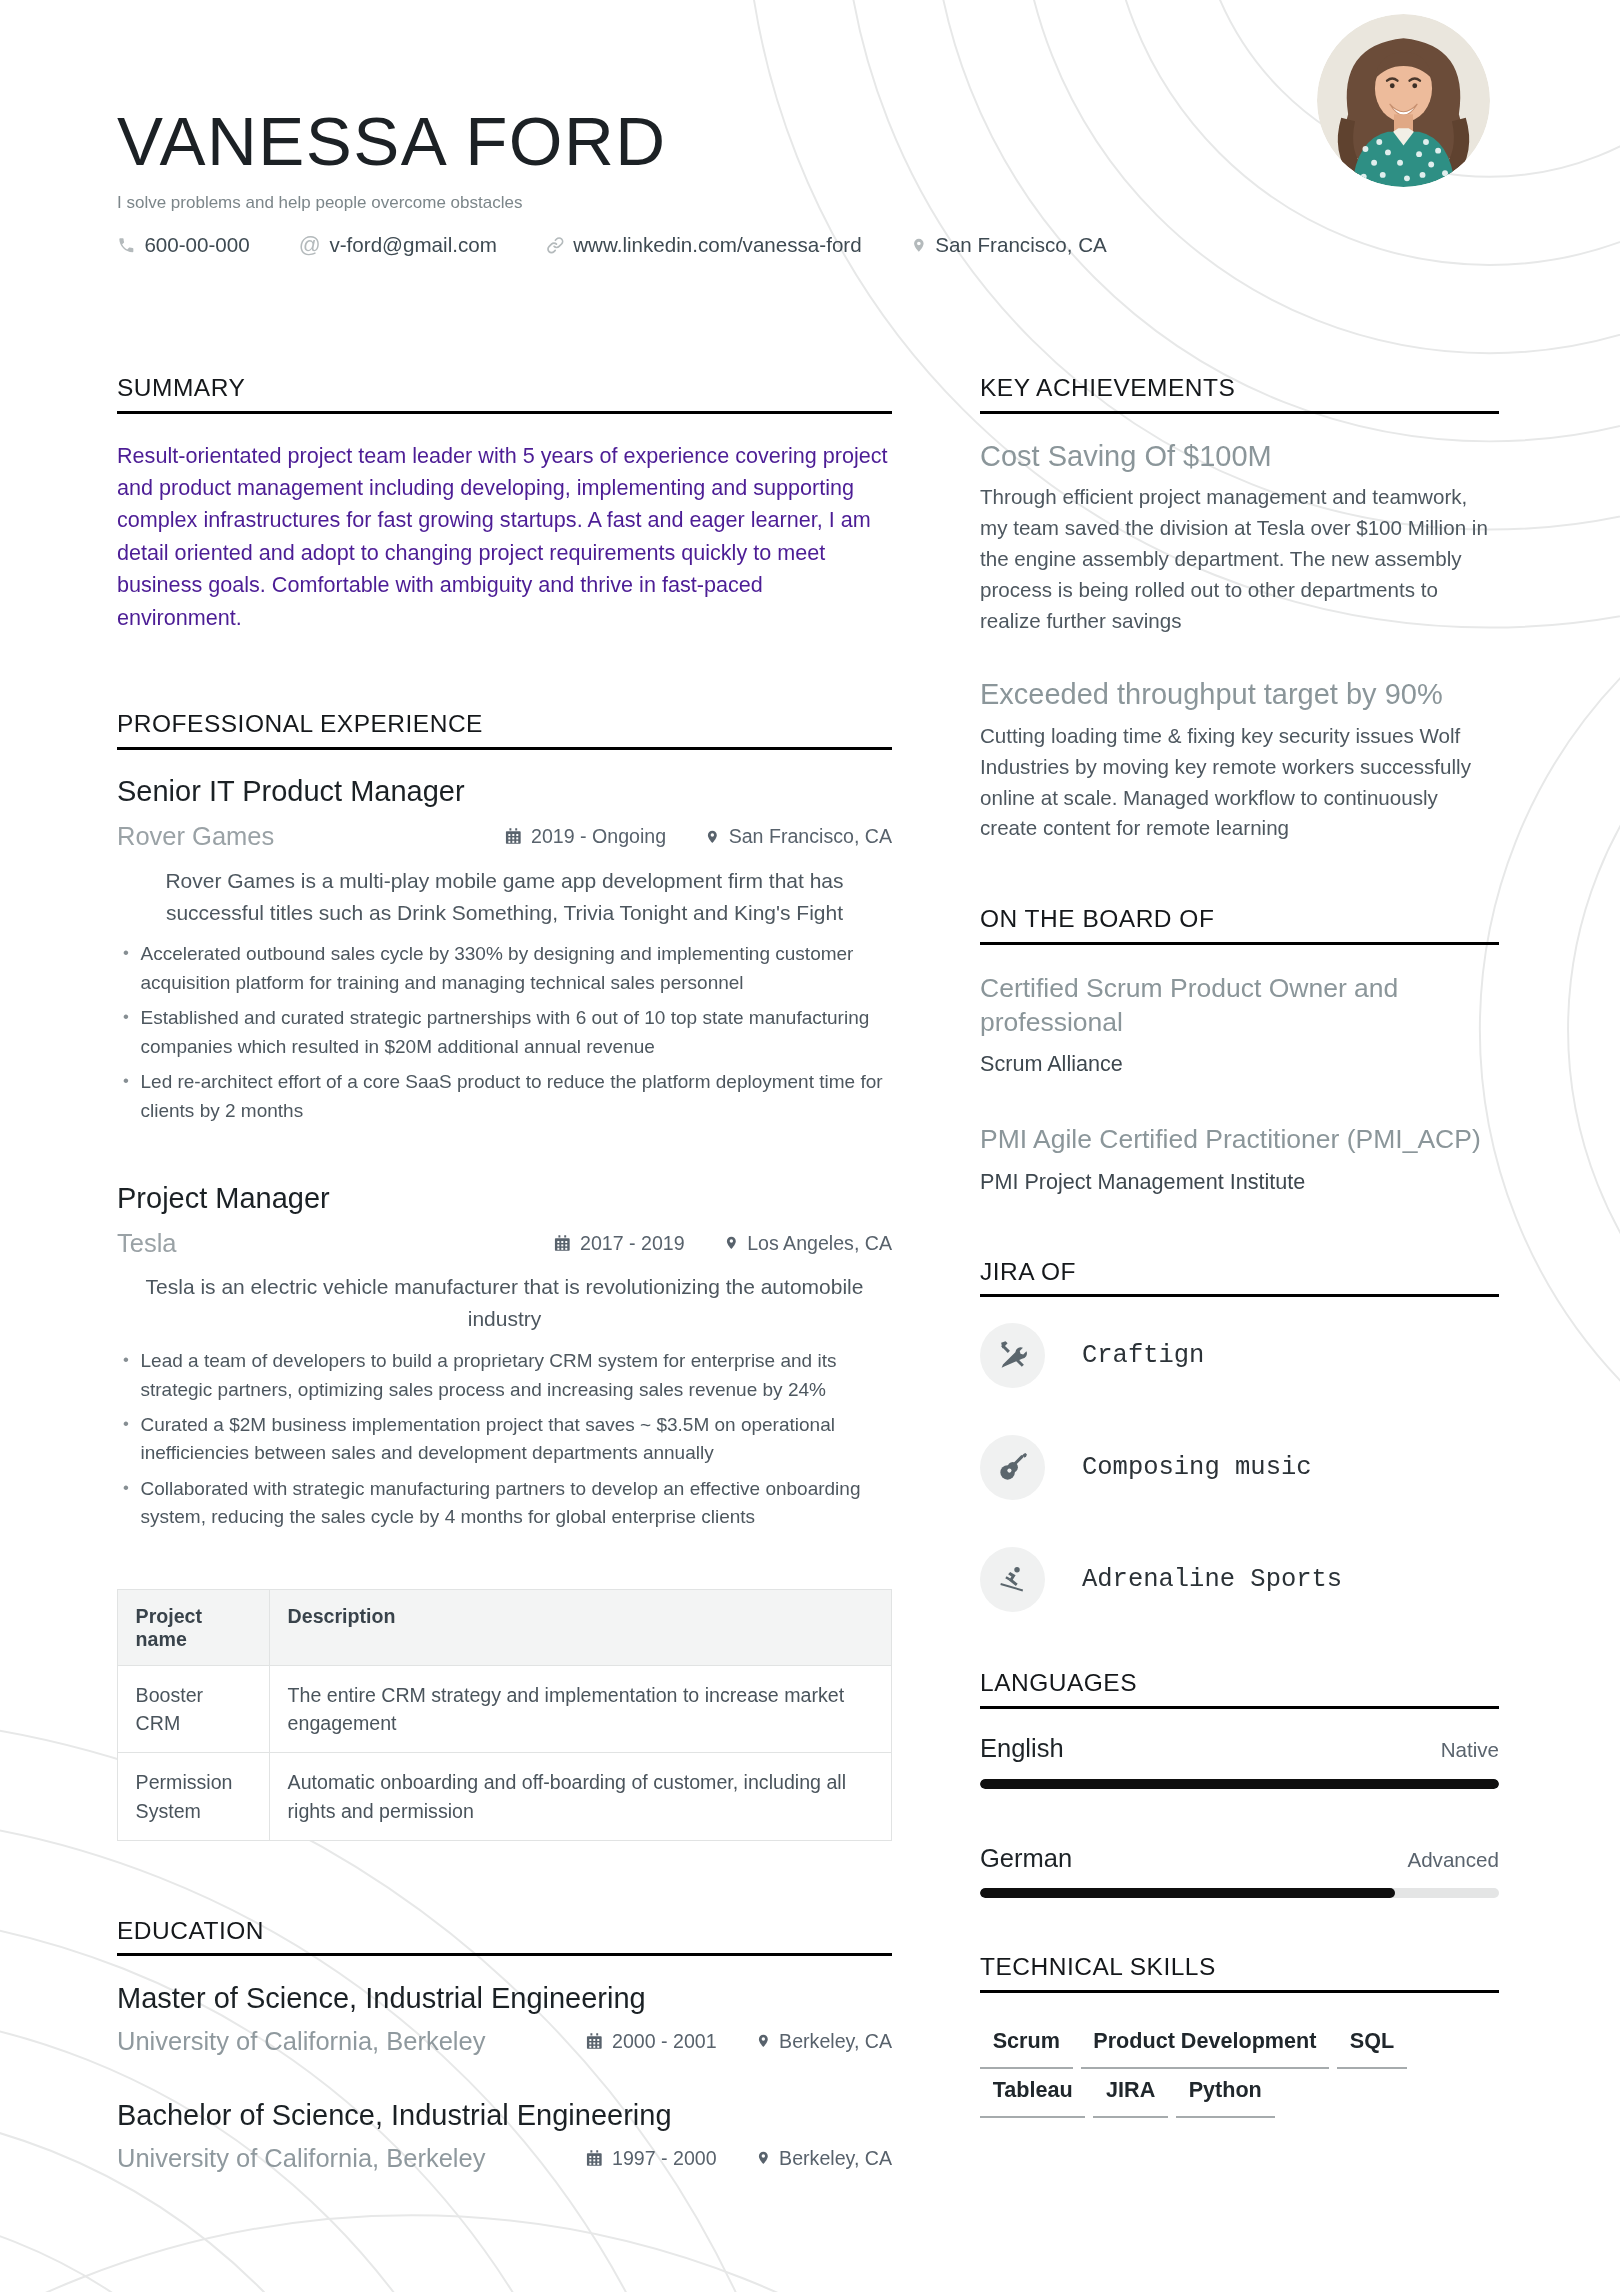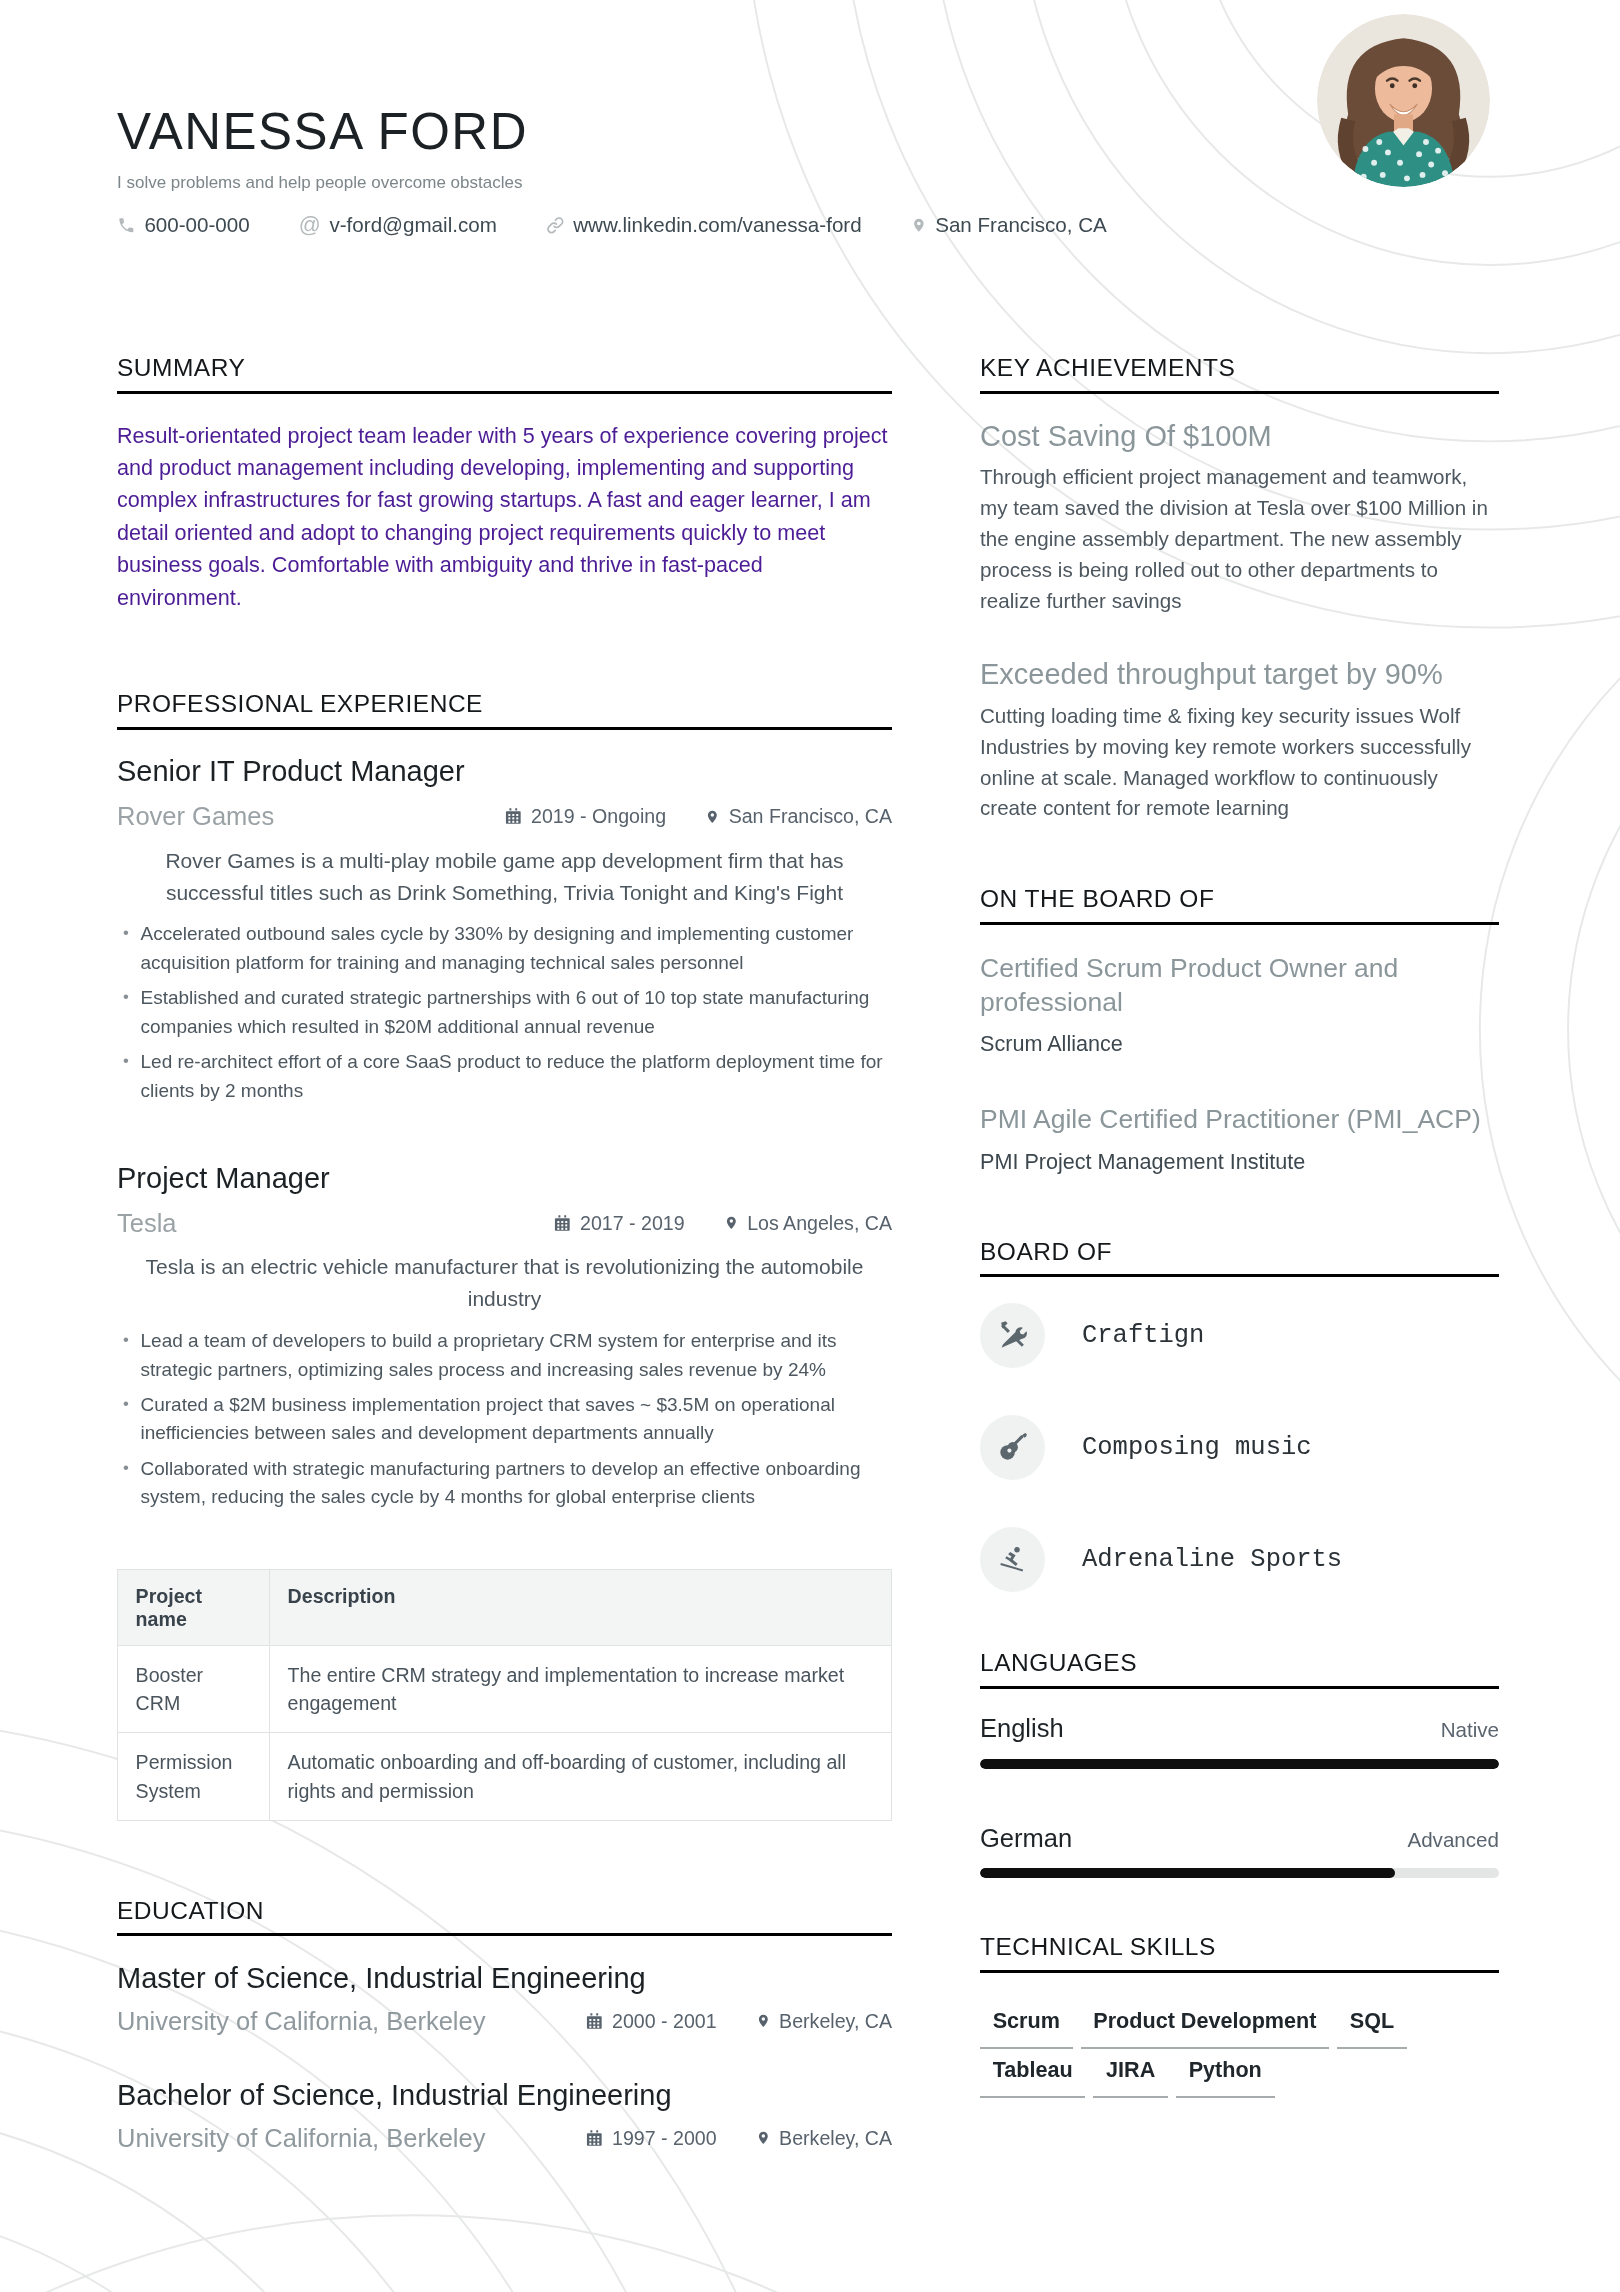--- a/index.html
+++ b/index.html
@@ -4,21 +4,21 @@
 <style>
   * { margin:0; padding:0; box-sizing:border-box; }
   html,body { background:#ffffff; }
   body { font-family:"Liberation Sans","DejaVu Sans",sans-serif; }
   .page { position:relative; width:1620px; height:2293px; background:#fff; overflow:hidden; }
   .bg-contours { position:absolute; inset:0; z-index:0; pointer-events:none; }
   .content { position:relative; z-index:1; }
 
   
   .header { padding:102px 121px 0 117px; position:relative; }
-  .name { font-size:51px; font-weight:300; letter-spacing:1.5px; color:#1c2125; }
+  .name { font-size:69px; font-weight:300; letter-spacing:1.5px; color:#1c2125; }
   .tagline { margin-top:11.8px; font-size:17px; color:#7c868a; font-weight:300; }
   .contact-row { margin-top:19.6px; display:flex; align-items:center; gap:49px; }
   .contact-item { display:flex; align-items:center; gap:8.8px; font-size:20.6px; color:#3e4a52; }
   .contact-item .cicon { color:#b4babc; display:flex; align-items:center; }
   .at-glyph { font-size:21.6px; color:#b4babc; }
   .avatar { position:absolute; left:1317px; top:13.7px; width:173px; height:173px; border-radius:50%; overflow:hidden; }
 
   
   .columns { display:flex; gap:88px; padding:0 121px 0 117px; margin-top:116px; }
   .col-left { flex:0 0 775px; max-width:775px; }
@@ -388,21 +388,21 @@
             <div class="board-role">Certified Scrum Product Owner and professional</div>
             <div class="board-org">Scrum Alliance</div>
           </div>
           <div class="board-item">
             <div class="board-role">PMI Agile Certified Practitioner (PMI_ACP)</div>
             <div class="board-org">PMI Project Management Institute</div>
           </div>
         </div>
 
         <div class="section" style="margin-bottom:57px;">
-          <div class="section-title">BOARD OF</div>
+          <div class="section-title">JIRA OF</div>
 
           <div class="proud-item">
             <div class="proud-circle">
               <svg width="31" height="31" viewBox="0 0 24 24" fill="currentColor">
                 <path d="M4.8 3.2 3.2 4.8l5.2 5.2 1.6-1.6z"></path>
                 <path d="M3.2 2.2 6.6 1l1.6 1.6-2.4 2.4L4.2 6.6z"></path>
                 <path d="M20.8 19.2l-1.6 1.6-6.0-6.0 1.6-1.6z"></path>
                 <path d="M19.4 14.6a4.2 4.2 0 0 0 3.4-5.9l-2.5 2.5-2.1-.6-.6-2.1 2.5-2.5a4.2 4.2 0 0 0-5.9 3.4L4.6 19l-1 2.4 2.4-1z"></path>
               </svg>
             </div>

